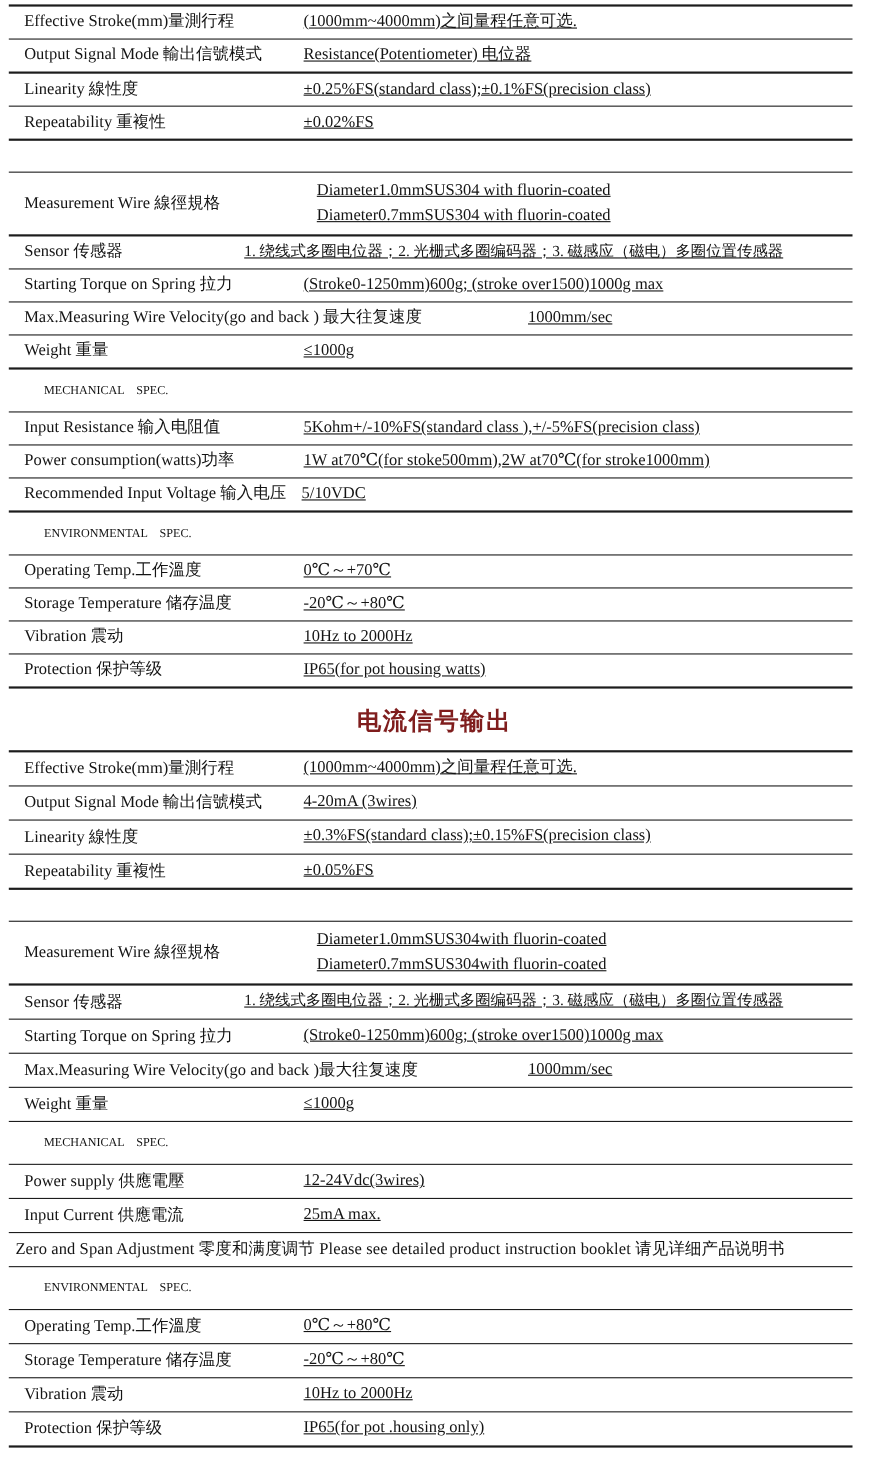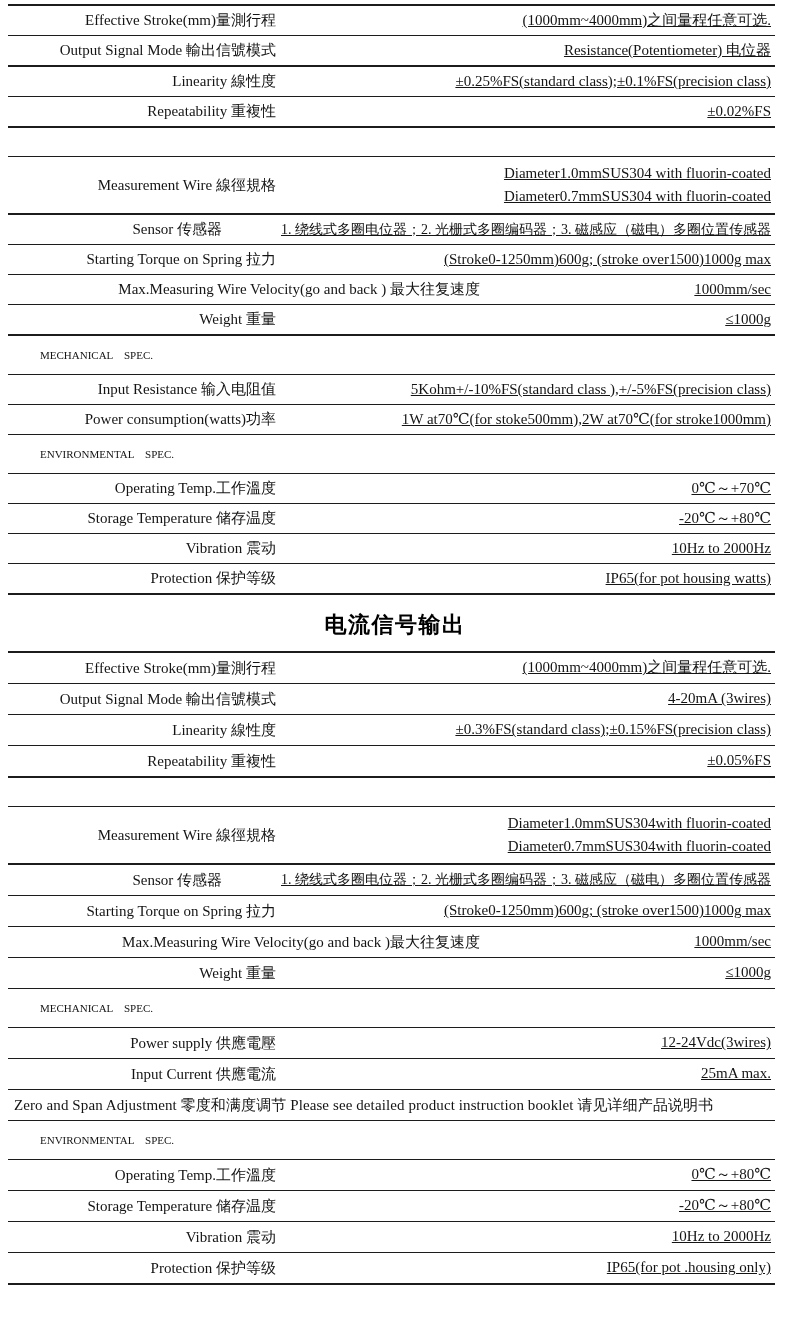--- a/index.html
+++ b/index.html
@@ -27,21 +27,20 @@
   .rule.thick {
     border-top-width: 2.5px;
   }
   .row {
     display: flex;
     align-items: center;
     min-height: 29px;
     border-bottom: 1.5px solid #1c1c1c;
     font-size: 15px;
     line-height: 1.35;
-    text-align: right;
   }
   .sec-2 .row { min-height: 30px; }
   .row.thick { border-bottom-width: 2.5px; }
   .row-label {
     flex: none;
     width: 254px;
     padding-left: 14px;
   }
   .row-value { flex: 1; padding-right: 4px; }
   .value-line { line-height: 1.55; text-decoration: underline; }
@@ -63,21 +62,21 @@
     white-space: pre;
   }
   .gap { height: 28px; }
   .section-title {
     text-align: center;
     font-family: Liberation Serif, serif;
     font-weight: bold;
     font-size: 22px;
     letter-spacing: 1.5px;
     padding: 15px 0 11px 0;
-    color: #000000;
+    color: #7f1d1d;
   }
 </style>
 </head>
 <body>
 
 <div class="doc">
     <div class="section sec-1">
       <div class="rule thick"></div>
       <div class="row">
         <div class="row-label">Effective Stroke(mm)量測行程</div>
@@ -142,20 +141,26 @@
         <div class="row-value">
           <div class="value-line">5Kohm+/-10%FS(standard class ),+/-5%FS(precision class)</div>
         </div>
       </div>
       <div class="row">
         <div class="row-label">Power consumption(watts)功率</div>
         <div class="row-value">
           <div class="value-line">1W at70℃(for stoke500mm),2W at70℃(for stroke1000mm)</div>
         </div>
       </div>
+      <div class="row inline thick">
+        <div class="row-label">Recommended Input Voltage 输入电压</div>
+        <div class="row-value">
+          <div class="value-line">5/10VDC</div>
+        </div>
+      </div>
       <div class="header-row">ENVIRONMENTAL    SPEC.</div>
       <div class="row">
         <div class="row-label">Operating Temp.工作溫度</div>
         <div class="row-value">
           <div class="value-line">0℃～+70℃</div>
         </div>
       </div>
       <div class="row">
         <div class="row-label">Storage Temperature 储存温度</div>
         <div class="row-value">

